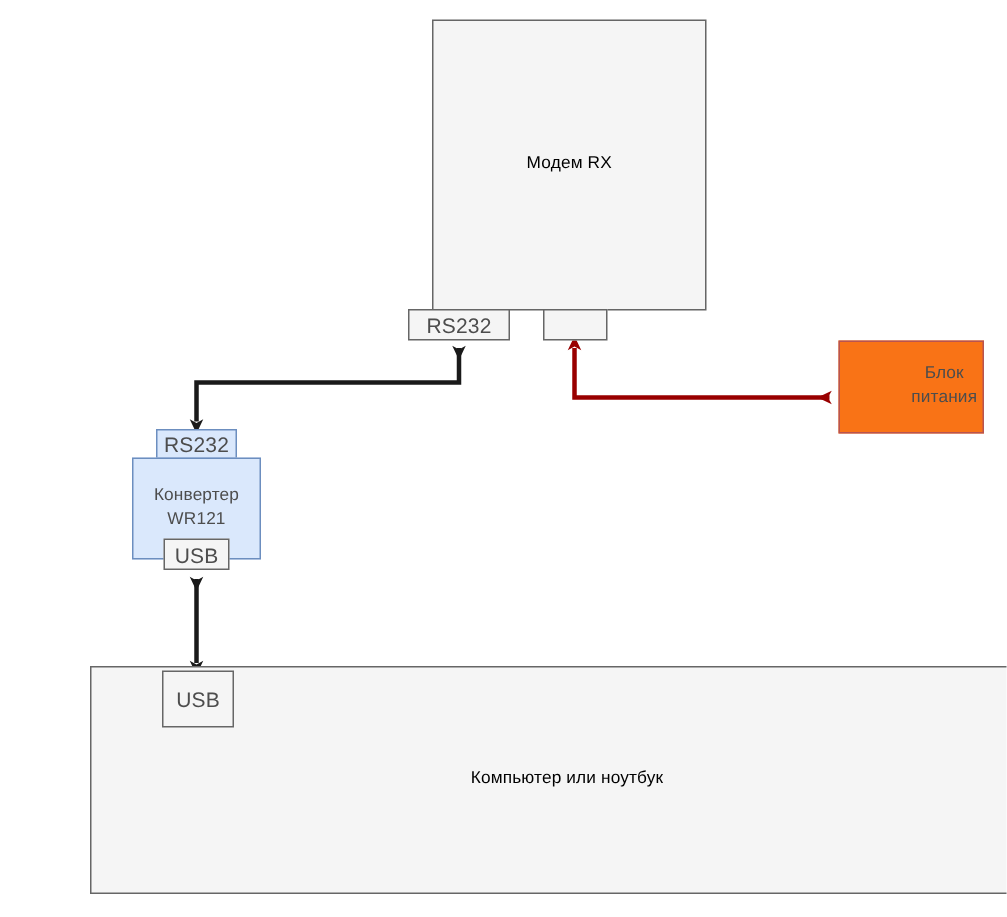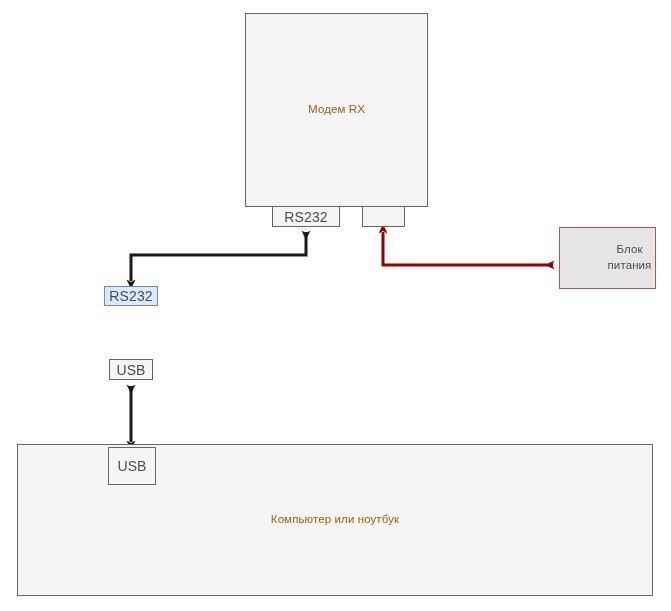--- a/index.html
+++ b/index.html
@@ -3,23 +3,23 @@
 <meta charset="utf-8">
 <style>
   html,body{margin:0;padding:0;background:#ffffff;}
   body{width:671px;height:611px;position:relative;overflow:hidden;
        font-family:"Liberation Sans",sans-serif;}
   #canvas{position:absolute;left:0;top:0;width:671px;height:611px;}
 
   .node{position:absolute;box-sizing:border-box;display:flex;
         align-items:center;justify-content:center;text-align:center;}
 
-  .node-gray{background:#f5f5f5;border:1px solid #666666;color:#a16207;}
+  .node-gray{background:#f5f5f5;border:1px solid #666666;color:#000000;margin-left:43px;}
   .node-blue{background:#dae8fc;border:1px solid #6c8ebf;color:#4d4d4d;}
-  .node-pink{background:#e5e5e5;border:1px solid #b85450;color:#4d4d4d;padding-left:44px;}
+  .node-pink{background:#f97316;border:1px solid #b85450;color:#4d4d4d;padding-left:44px;}
   .port-gray{background:#f5f5f5;border:1px solid #666666;color:#4d4d4d;}
   .port-blue{background:#dae8fc;border:1px solid #6c8ebf;color:#4d4d4d;}
 
   .lbl{font-size:11.5px;line-height:1.35;letter-spacing:.1px;
        white-space:pre-line;pointer-events:none;}
   .lbl-port{font-size:14px;letter-spacing:.1px;pointer-events:none;}
 
   #modem{left:245px;top:13px;width:183px;height:194px;}
   #modem-rs232-port{left:272px;top:206px;width:68px;height:21px;}
   #modem-power-port{left:362px;top:206px;width:43px;height:21px;}
@@ -80,20 +80,24 @@
   </div>
 
   <div class="node node-pink" id="psu">
     <span class="lbl">Блок питания</span>
   </div>
 
   <div class="node port-blue" id="conv-rs232-port">
     <span class="lbl-port">RS232</span>
   </div>
 
+  <div class="node node-blue" id="converter">
+    <span class="lbl">Конвертер
+WR121</span>
+  </div>
 
   <div class="node port-gray" id="conv-usb-port">
     <span class="lbl-port">USB</span>
   </div>
 
   <div class="node node-gray" id="computer">
     <span class="lbl">Компьютер или ноутбук</span>
   </div>
 
   <div class="node port-gray" id="pc-usb-port">

